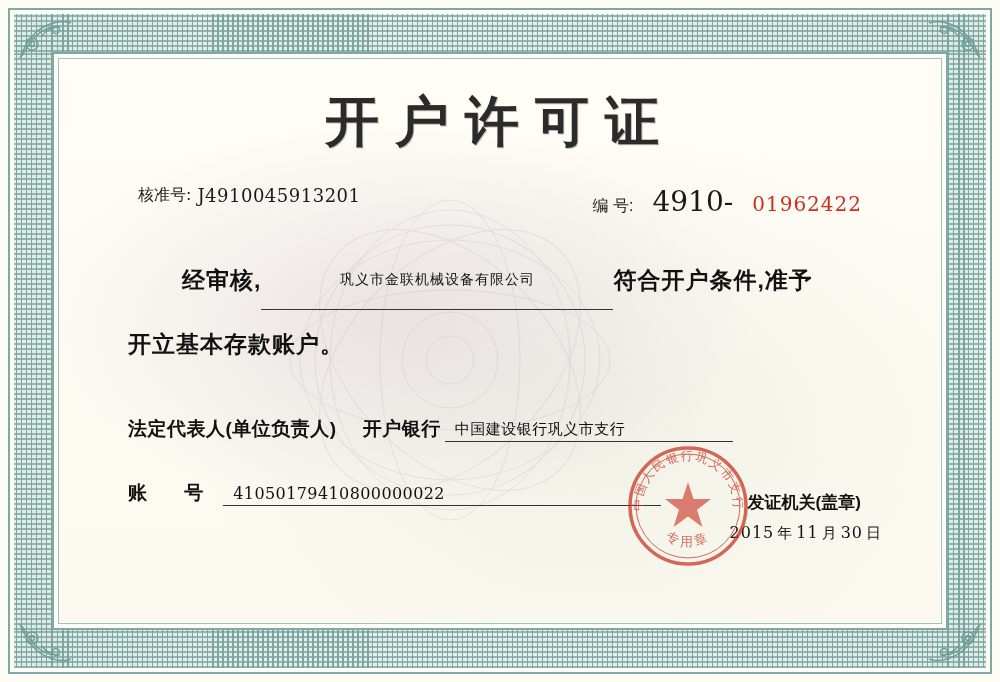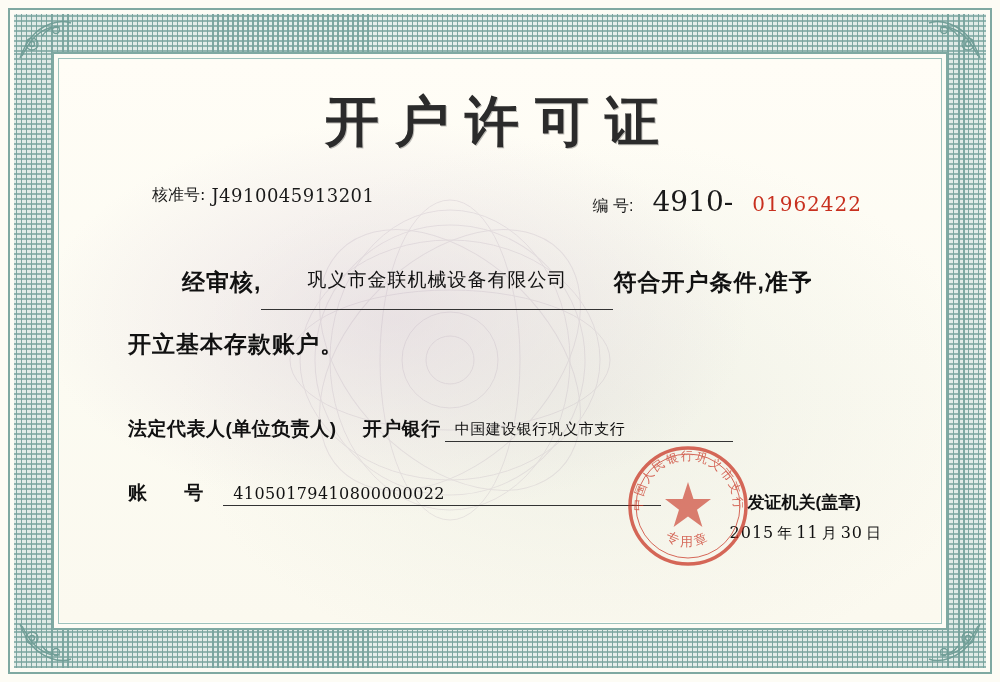--- a/index.html
+++ b/index.html
@@ -122,21 +122,21 @@
 
   .row-nums {
     position: relative;
     margin-top: 26px;
     height: 26px;
     font-size: 17px;
     color: #1a1a1a;
   }
   .approval {
     position: absolute;
-    left: 24px; top: 0;
+    left: 10px; top: 0;
     display: flex;
     align-items: center;
     gap: 6px;
   }
   .approval .lbl {
     font-family: "DejaVu Sans", sans-serif;
     font-size: 16px;
   }
   .approval .val {
     font-family: "DejaVu Serif", "Liberation Serif", serif;
@@ -172,21 +172,21 @@
     line-height: 56px;
     letter-spacing: 1px;
   }
   .para .indent { display: inline-block; width: 54px; }
   .blank-name {
     display: inline-block;
     min-width: 352px;
     border-bottom: 1px solid #333;
     text-align: center;
     font-weight: normal;
-    font-size: 19px;
+    font-size: 14px;
     padding-bottom: 2px;
     vertical-align: 4px;
     font-family: "DejaVu Sans", sans-serif;
   }
   .para-line2 { margin-top: 6px; }
 
   
   .field-row {
     margin-top: 44px;
     display: flex;

